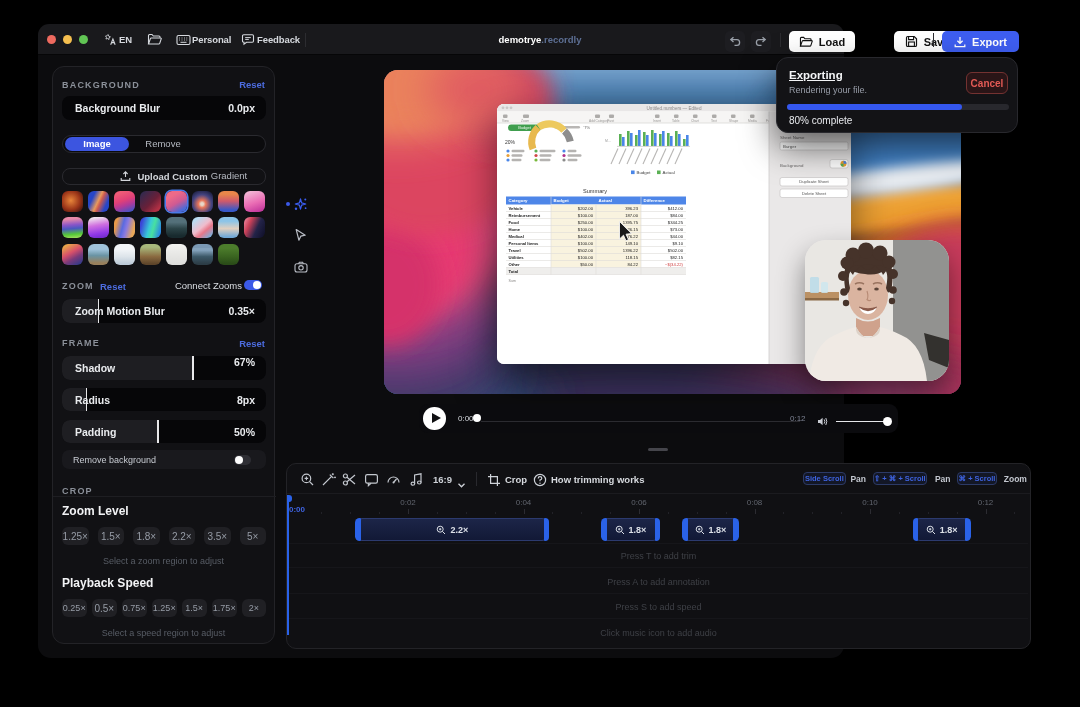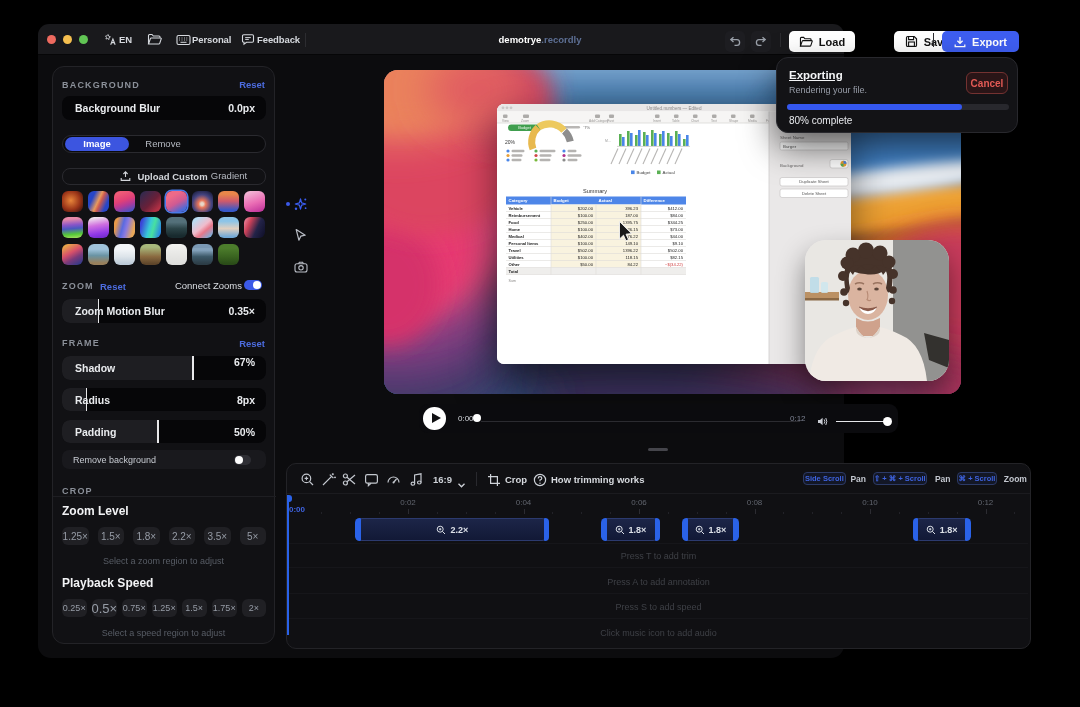--- a/index.html
+++ b/index.html
@@ -198,21 +198,21 @@
     <div class="sbtitle" style="top:437px;">Zoom Level</div>
     <div class="chipbtn" style="left:9px; top:460px; width:26.5px; height:18px;">1.25×</div>
     <div class="chipbtn" style="left:44.5px; top:460px; width:26.5px; height:18px;">1.5×</div>
     <div class="chipbtn" style="left:80px; top:460px; width:26.5px; height:18px;">1.8×</div>
     <div class="chipbtn" style="left:115.5px; top:460px; width:26.5px; height:18px;">2.2×</div>
     <div class="chipbtn" style="left:151px; top:460px; width:26.5px; height:18px;">3.5×</div>
     <div class="chipbtn" style="left:186.5px; top:460px; width:26.5px; height:18px;">5×</div>
     <div class="hint" style="top:489px;">Select a zoom region to adjust</div>
     <div class="sbtitle" style="top:509px;">Playback Speed</div>
     <div class="chipbtn" style="left:9px; top:532px; width:24.5px; height:18px; font-size:9px;">0.25×</div>
-    <div class="chipbtn" style="left:39px; top:532px; width:24.5px; height:18px; font-size:13px;">0.5×</div>
+    <div class="chipbtn" style="left:39px; top:532px; width:24.5px; height:18px; font-size:10px;">0.5×</div>
     <div class="chipbtn" style="left:69px; top:532px; width:24.5px; height:18px; font-size:9px;">0.75×</div>
     <div class="chipbtn" style="left:99px; top:532px; width:24.5px; height:18px; font-size:9px;">1.25×</div>
     <div class="chipbtn" style="left:129px; top:532px; width:24.5px; height:18px; font-size:9px;">1.5×</div>
     <div class="chipbtn" style="left:159px; top:532px; width:24.5px; height:18px; font-size:9px;">1.75×</div>
     <div class="chipbtn" style="left:189px; top:532px; width:24px; height:18px; font-size:9px;">2×</div>
     <div class="hint" style="top:561px;">Select a speed region to adjust</div>
   </div>
   <div class="abs" style="left:247.5px; top:178px; width:4px; height:4px; border-radius:50%; background:#3c5ae8;"></div>
   <div class="abs" style="left:255px; top:173px;"><svg width="15" height="15" viewBox="0 0 15 15">
         <path d="M7.5 1.8 L8.6 5.9 L12.7 7 L8.6 8.1 L7.5 12.2 L6.4 8.1 L2.3 7 L6.4 5.9 Z" fill="none" stroke="#3b5ef0" stroke-width="1.2" stroke-linejoin="round"></path>

